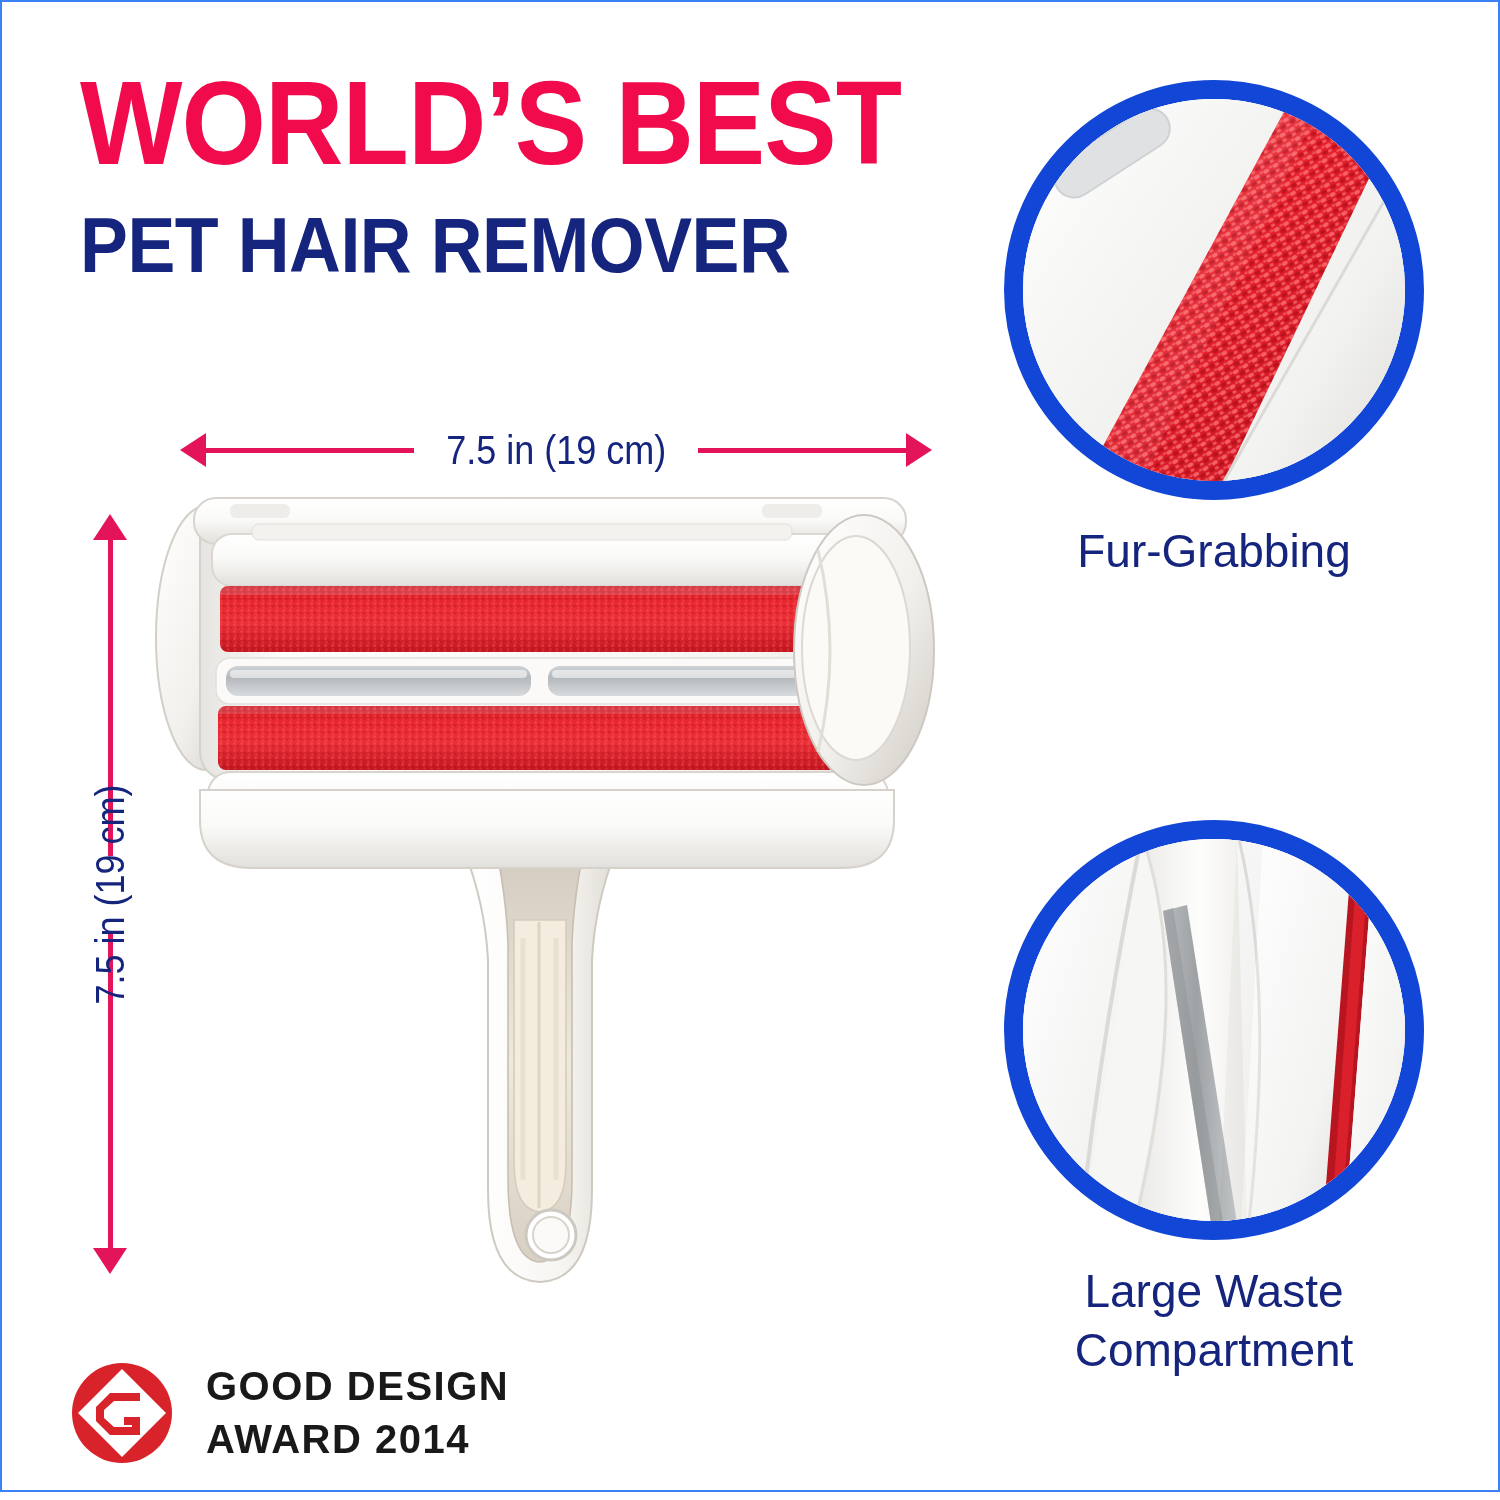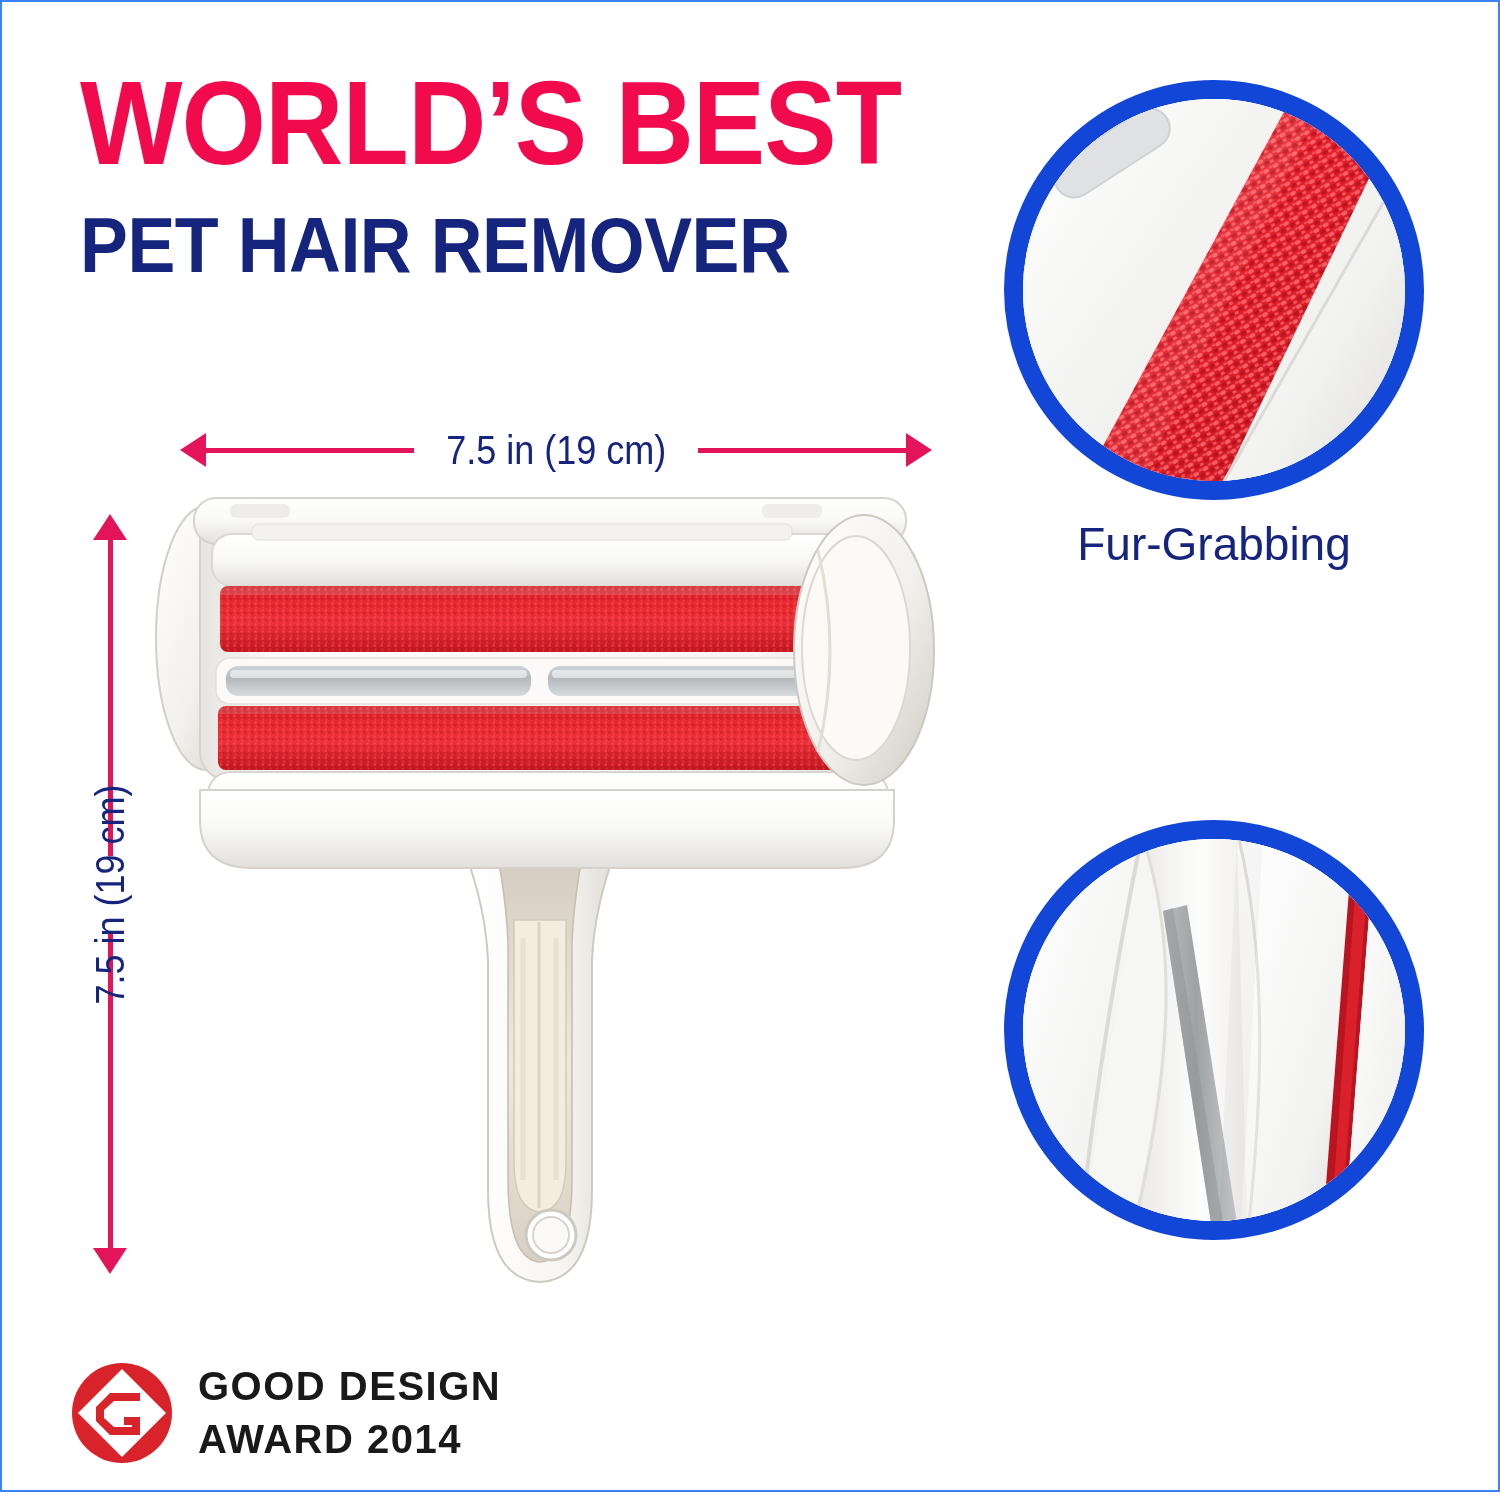--- a/index.html
+++ b/index.html
@@ -85,29 +85,29 @@
   
   .callout{position:absolute;width:420px;}
   .circle{
     width:420px;height:420px;border-radius:50%;
     border:19px solid #1246D7;
     box-sizing:border-box;
     overflow:hidden;position:relative;
     background:#f4f4f4;
   }
   .callout-label{
-    margin-top:15px;text-align:center;
+    margin-top:22px;text-align:center;
     color:#15257E;font-size:46px;line-height:1.28;
     font-family:"Liberation Sans Narrow","Liberation Sans",sans-serif;
   }
   #callout-1{left:1002px;top:78px;}
   #callout-2{left:1002px;top:818px;}
 
   
-  #award{position:absolute;left:68px;top:1358px;display:flex;align-items:center;gap:24px;justify-content:space-between;}
+  #award{position:absolute;left:68px;top:1358px;display:flex;align-items:center;gap:32px;justify-content:space-between;}
   #award .gmark{width:104px;height:104px;flex:0 0 auto;}
   #award .txt{
     font-size:40px;line-height:1.32;font-weight:bold;color:#191919;
     letter-spacing:1.5px;
     font-family:"Liberation Sans Narrow","Liberation Sans",sans-serif;
   }
 </style>
 </head>
 <body>
 
@@ -352,20 +352,24 @@
         <polygon points="214,0 330,0 300,384 224,384" fill="url(#c2a)"></polygon>
         <path d="M216,0 C246,130 238,268 226,384" stroke="#e4e2de" stroke-width="3" fill="none"></path>
 
         <polygon points="330,0 352,0 322,384 300,384" fill="#b81520"></polygon>
         <polygon points="336,0 348,0 318,384 308,384" fill="#d9202b"></polygon>
         <polygon points="352,0 384,0 384,384 322,384" fill="url(#c2a)"></polygon>
 
         <polygon points="214,0 240,0 218,384 196,384" fill="#000000" opacity="0.03"></polygon>
       </svg>
     </div>
+    <div class="callout-label">
+      <div>Large Waste</div>
+      <div>Compartment</div>
+    </div>
   </div>
 
   <div id="award">
     <div class="gmark">
       <svg width="104" height="104" viewBox="0 0 104 104" xmlns="http://www.w3.org/2000/svg">
         <circle cx="52" cy="52" r="50" fill="#D8232A"></circle>
         <polygon points="52,8 96,52 52,96 8,52" fill="#ffffff"></polygon>
         <path d="M70 32 L40 32 L26 46 L26 60 L40 74 L70 74 L70 56 L54 56 L54 64 L62 64 L62 66 L44 66 L34 57 L34 49 L44 40 L70 40 Z" fill="#D8232A"></path>
       </svg>
     </div>

